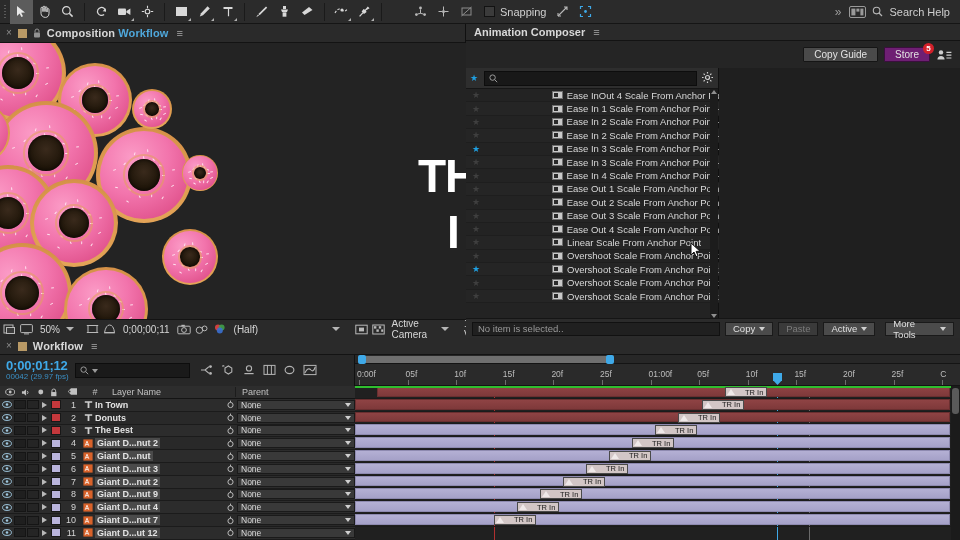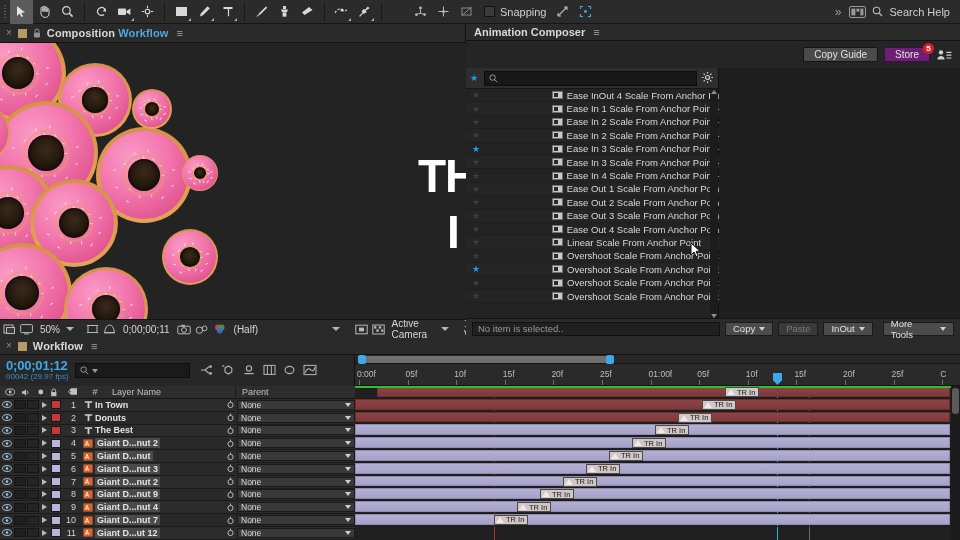--- a/index.html
+++ b/index.html
@@ -242,21 +242,21 @@
   .zs-bar { position:absolute; left:8px; top:1px; height:7px; width:248px; background:#6f6f6f; border-radius:3px;}
   .zs-hdl { position:absolute; top:0; width:8px; height:9px; background:#3fa9e8; border-radius:2px;}
   .tl-ruler { position:relative; height:22px; background:#2a2a2a; border-bottom:1px solid #141414;}
   .tick { position:absolute; top:0; font-size:8.5px; color:#bdbdbd;}
   .tickline { position:absolute; bottom:0; width:1px; height:5px; background:#6e6e6e;}
   .tl-rows { position:absolute; left:0; top:31px; width:605px; height:154px; overflow:hidden;}
   .trow { height:12.8px; border-bottom:1px solid #1b1b1b; position:relative;}
   .bar { position:absolute; top:0; bottom:1px; }
   .bar.red { background:linear-gradient(to bottom,#8f4344,#7e393a); border:1px solid #6a2f30;}
   .bar.lav { background:linear-gradient(to bottom,#b4b0d4,#a5a1c8); border:1px solid #8e8ab0;}
-  .trin { position:absolute; top:1px; height:10px; display:flex;align-items:center; gap:2px;
+  .trin { position:absolute; top:1px; height:10px; display:flex;align-items:center; gap:10px;
      background:#d2c6c6; border:1px solid #4a4a4a; padding:0 3px 0 1px; font-size:7.5px; color:#1a1a1a;}
   .trin .tri { width:0;height:0;border-left:4px solid transparent;border-right:4px solid transparent;
      border-bottom:6px solid #efe9e9;}
   .greenline { position:absolute; left:0; right:0; top:0; height:2px; background:#2fbe2f;}
   .playhead { position:absolute; top:0; bottom:0; width:1px; background:#3fa9e8; }
   .playhead-top { position:absolute; width:9px; height:12px; background:#3fa9e8;
      clip-path:polygon(0 0,100% 0,100% 60%,50% 100%,0 60%); }
   .ct-line { position:absolute; top:0; bottom:0; width:1px; background:#b03030;}
   .workarea-end { position:absolute; top:0; bottom:0; width:1px; background:#6a6a6a;}
   .tl-vscroll { position:absolute; right:0; top:31px; width:9px; height:154px; background:#1b1b1b;}
@@ -906,21 +906,21 @@
     <div class="ac-footer">
       <div class="ac-status">No item is selected..</div>
       <div class="fbtn">
         <span>Copy</span>
         <span class="arw"></span>
       </div>
       <div class="fbtn dim">
         <span>Paste</span>
       </div>
       <div class="fbtn">
-        <span>InOut</span>
+        <span>Active</span>
         <span class="arw"></span>
       </div>
       <span class="fspacer"></span>
       <div class="fbtn">
         <span>More Tools</span>
         <span class="arw"></span>
       </div>
     </div>
   </div>
 

